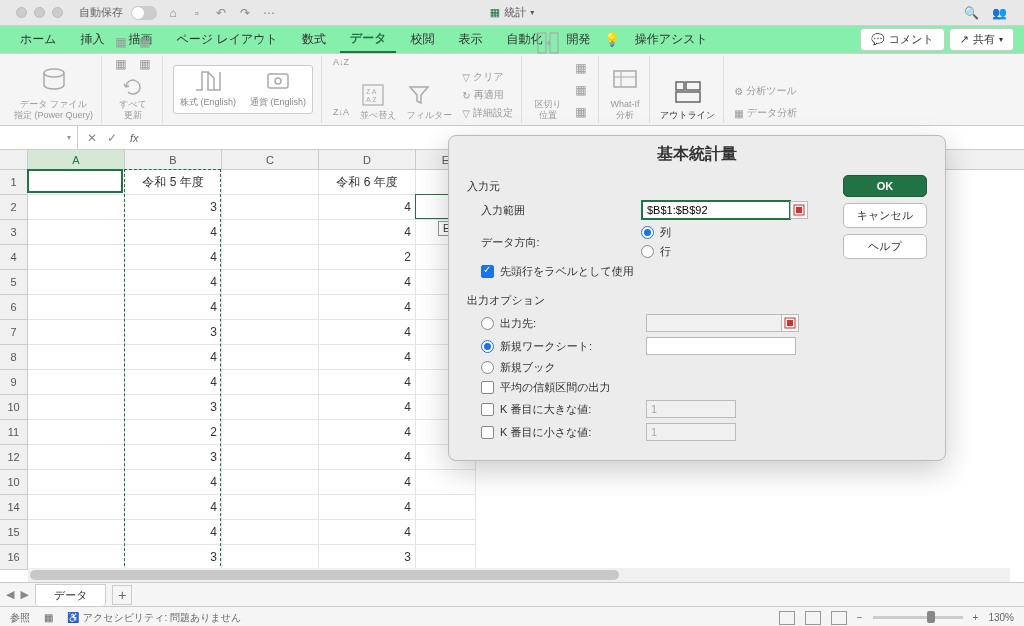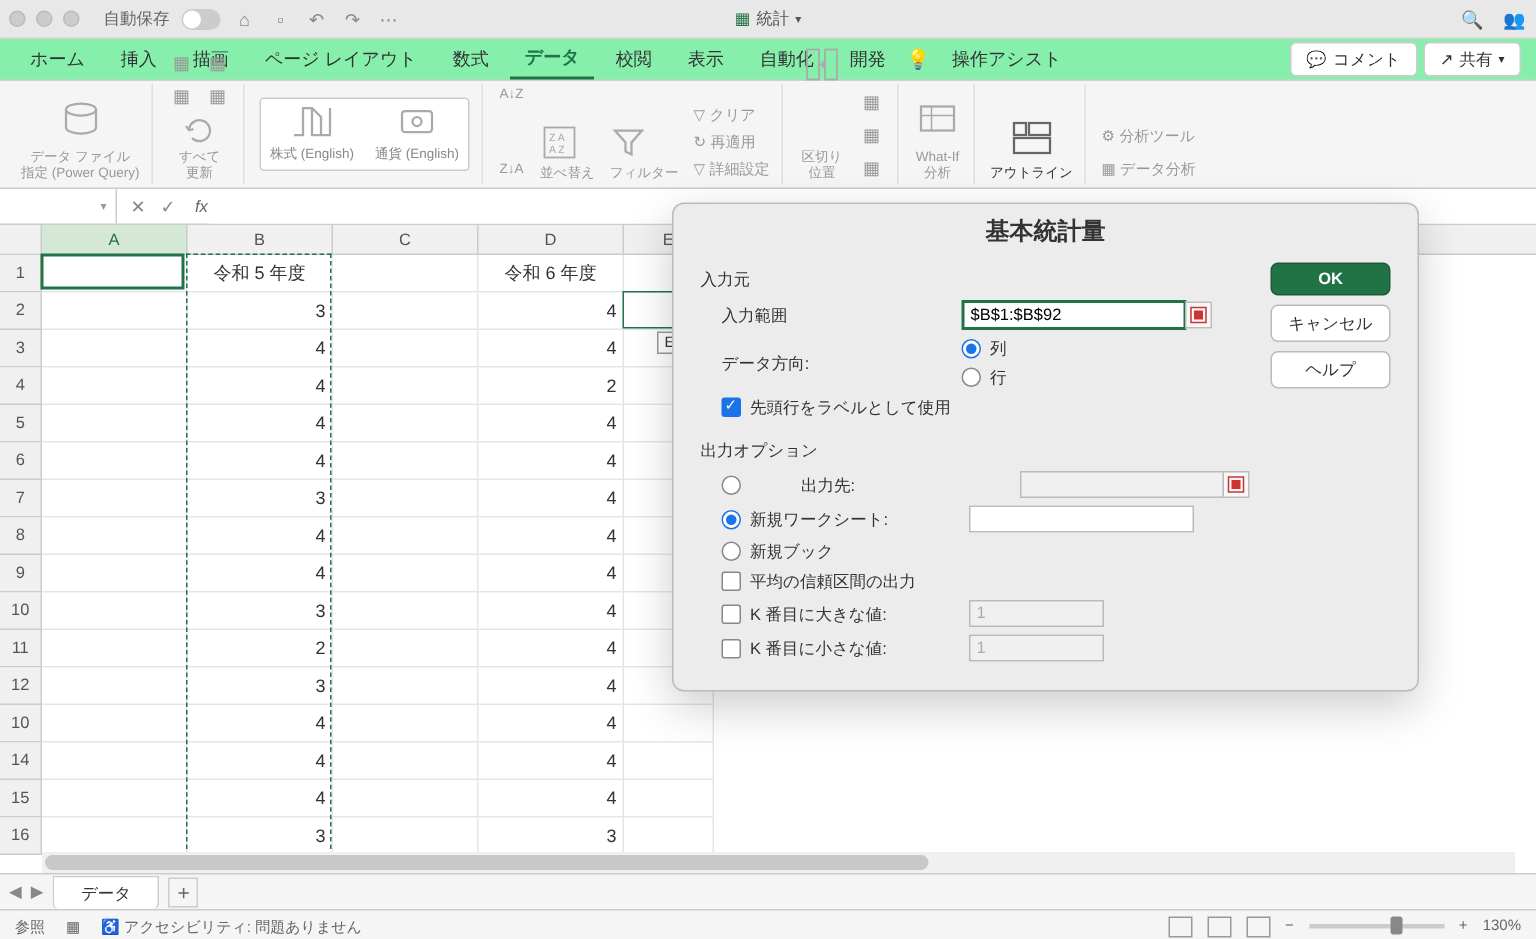--- a/index.html
+++ b/index.html
@@ -1,19 +1,19 @@
 <!DOCTYPE html>
 <html><head>
   <meta charset="utf-8">
   <style>
     * { margin: 0; padding: 0; box-sizing: border-box; font-family: -apple-system, 'Hiragino Sans', sans-serif; }
     body { width: 1024px; height: 626px; background: #f5f5f5; overflow: hidden; font-size: 12px; color: #333; }
     
     
-    .titlebar { height: 26px; background: #e8e8e8; display: flex; align-items: center; padding: 0 6px; gap: 8px; border-bottom: 1px solid #d0d0d0; }
+    .titlebar { height: 26px; background: #e8e8e8; display: flex; align-items: center; padding: 0 16px; gap: 8px; border-bottom: 1px solid #d0d0d0; }
     .traffic-lights { display: flex; gap: 7px; }
     .traffic-light { width: 11px; height: 11px; border-radius: 50%; background: #ccc; border: 1px solid #bbb; }
     .autosave { font-size: 11px; color: #666; margin-left: 8px; }
     .toggle { width: 26px; height: 14px; background: #ccc; border-radius: 7px; position: relative; }
     .toggle::after { content: ''; position: absolute; width: 12px; height: 12px; background: #fff; border-radius: 50%; top: 1px; left: 1px; }
     .title-icon { width: 16px; height: 16px; display: inline-flex; align-items: center; justify-content: center; color: #888; }
     .title-center { position: absolute; left: 50%; transform: translateX(-50%); display: flex; align-items: center; gap: 4px; font-size: 11px; color: #555; }
     .title-right { margin-left: auto; display: flex; gap: 12px; }
     
     
@@ -517,21 +517,21 @@
         </div>
       </div>
       <div class="form-row">
         <span class="checkbox checked"></span>
         <span style="font-size:11px;">先頭行をラベルとして使用</span>
       </div>
 
       <div class="section-label" style="margin-top:14px;">出力オプション</div>
       <div class="form-row">
         <span class="radio"></span>
-        <span class="form-label" style="width:146px;margin-left:34px;">出力先:</span>
+        <span class="form-label" style="width:146px;">出力先:</span>
         <input class="form-input plain disabled" style="width: 136px;">
         <div class="range-icon">
             <svg width="12" height="12" viewBox="0 0 12 12">
               <rect x="1" y="1" width="10" height="10" fill="none" stroke="#c33" stroke-width="1"></rect>
               <rect x="3" y="3" width="6" height="6" fill="#c33"></rect>
             </svg>
           </div>
       </div>
       <div class="form-row">
         <span class="radio checked"></span>

